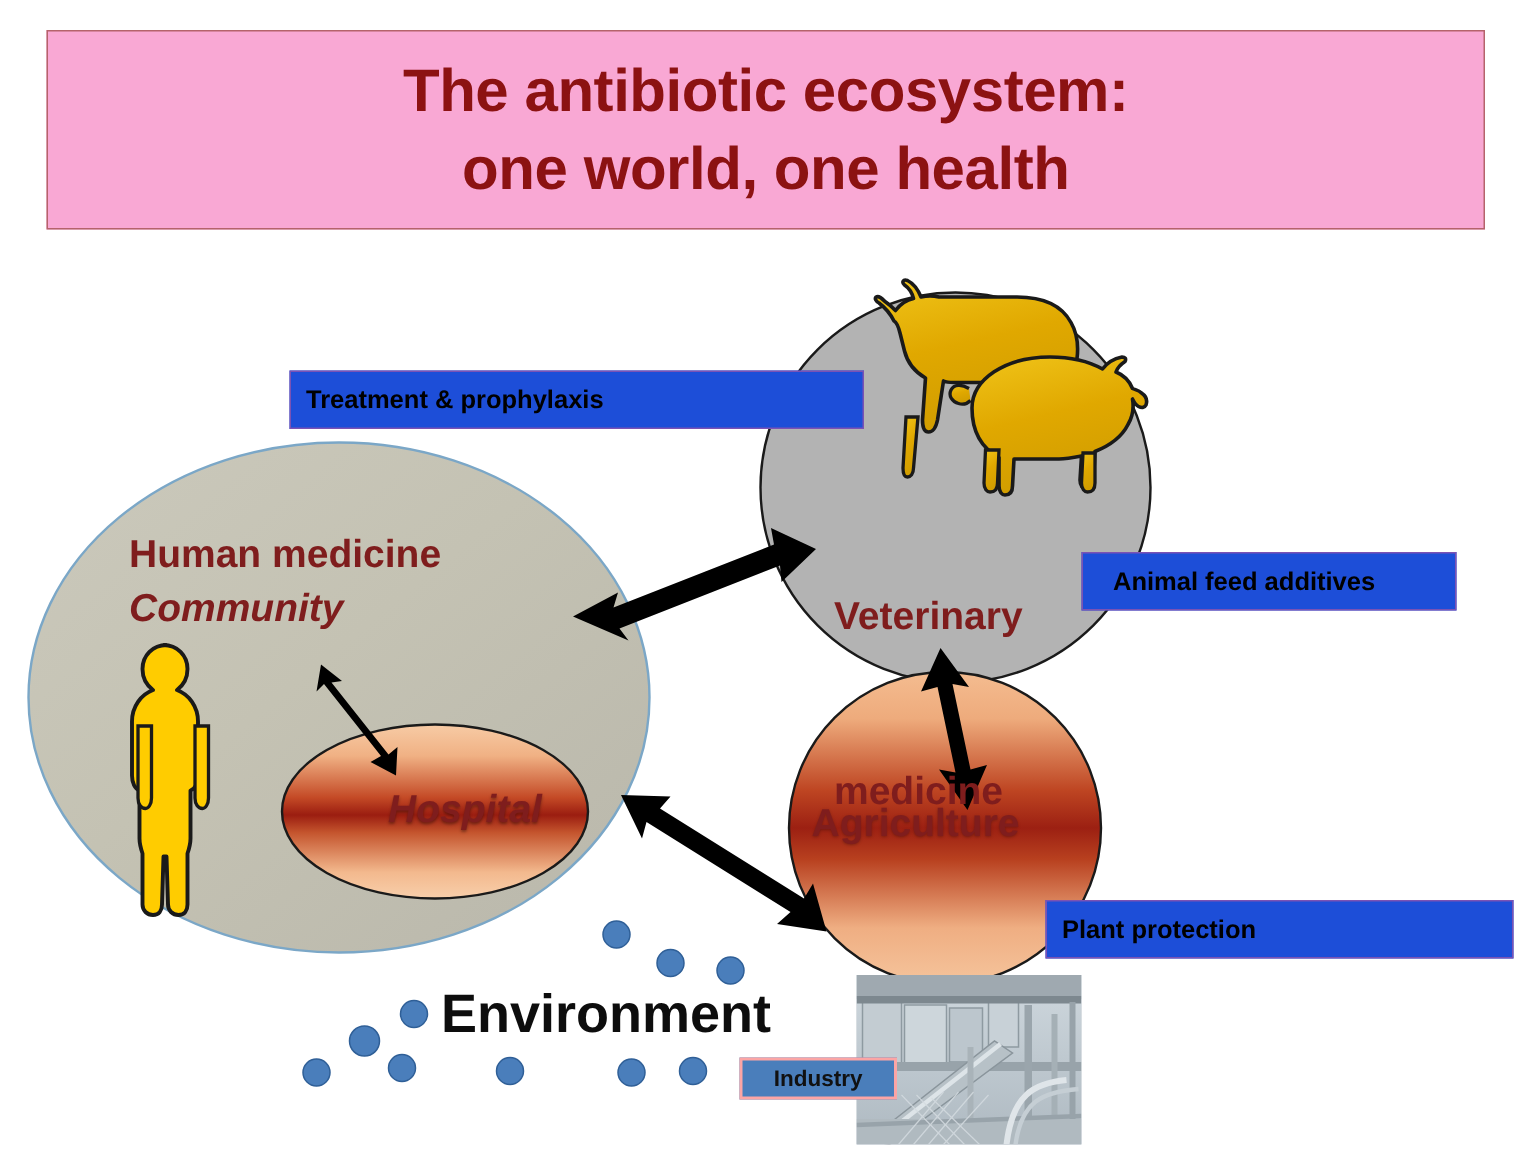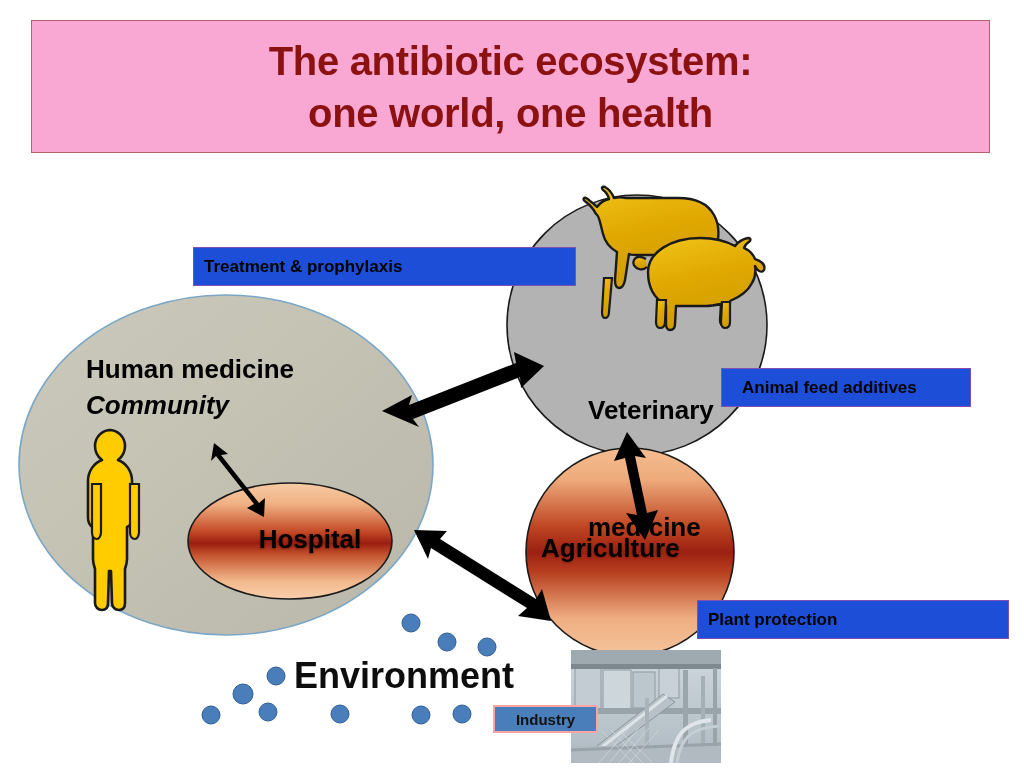--- a/index.html
+++ b/index.html
@@ -49,21 +49,21 @@
   #scene {
     position: absolute;
     left: 0; top: 0;
     width: 1024px;
     height: 768px;
   }
 
   
   .shape-label {
     position: absolute;
-    color: #000000;
+    color: #7f1d1d;
     font-weight: bold;
     white-space: pre;
     pointer-events: none;
   }
   #human-medicine-label {
     left: 86px;
     top: 352px;
     font-size: 26px;
     line-height: 34px;
   }
@@ -73,28 +73,28 @@
     font-size: 26px;
     line-height: 34px;
     font-style: italic;
   }
   #hospital-label {
     left: 190px;
     top: 524px;
     width: 240px;
     text-align: center;
     font-size: 26px;
+    font-style: italic;
     text-shadow: 0 1px 2px rgba(0,0,0,.35);
   }
   #veterinary-label {
     left: 556px;
     top: 313px;
     font-size: 26px;
     line-height: 39px;
-    margin-left: 32px;
   }
   #agriculture-label {
     left: 541px;
     top: 533px;
     font-size: 26px;
     text-shadow: 0 1px 2px rgba(0,0,0,.25);
   }
   #environment-label {
     position: absolute;
     left: 294px;

